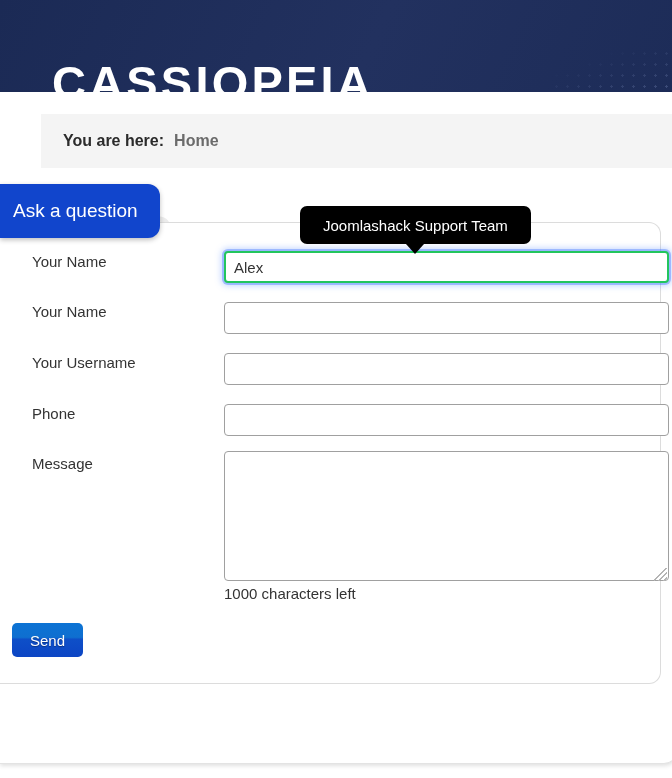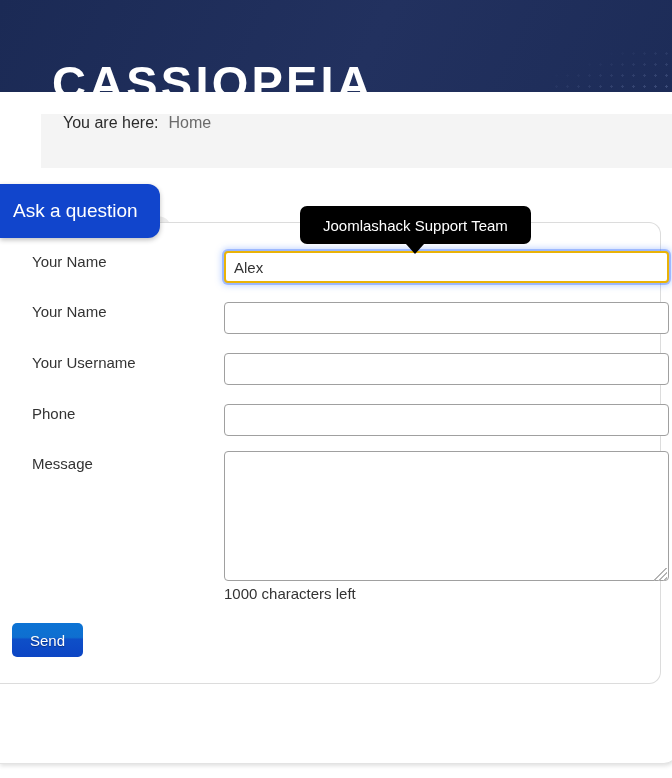--- a/index.html
+++ b/index.html
@@ -51,22 +51,23 @@
     border-top: none;
     border-bottom-right-radius: 14px;
     box-shadow: 0 2px 4px rgba(0,0,0,.12);
   }
 
   
   .breadcrumb-bar {
     position: absolute; left: 41px; top: 114px;
     width: 631px; height: 54px;
     background: #f4f4f4;
-    display: flex; 
+    display: flex; align-items: center;
     padding-left: 22px;
+    font-weight: bold;
   }
   .breadcrumb-label {
     font-size: 16px; color: #2b2b2b;
     margin-right: 10px;
   }
   .breadcrumb-current { font-size: 16px; color: #6b6b6b; }
 
   
   .ghost-title {
     position: absolute; left: 20px; top: 196px;
@@ -104,21 +105,21 @@
     border: 1px solid #a0a0a0;
     border-radius: 4px;
     background: #fff;
     font-family: "Liberation Sans", sans-serif;
     font-size: 15px;
     color: #333;
     padding: 0 8px;
     outline: none;
   }
   .form-input.focused {
-    border: 2px solid #eab308;
+    border: 2px solid #22c55e;
     box-shadow: 0 0 0 2px rgba(70,120,255,.40), 0 0 6px 3px rgba(90,140,255,.35);
   }
   .form-textarea {
     position: absolute; left: 224px;
     width: 445px; height: 130px;
     border: 1px solid #a0a0a0;
     border-radius: 4px;
     background: #fff;
     font-family: "Liberation Sans", sans-serif;
     font-size: 15px;

